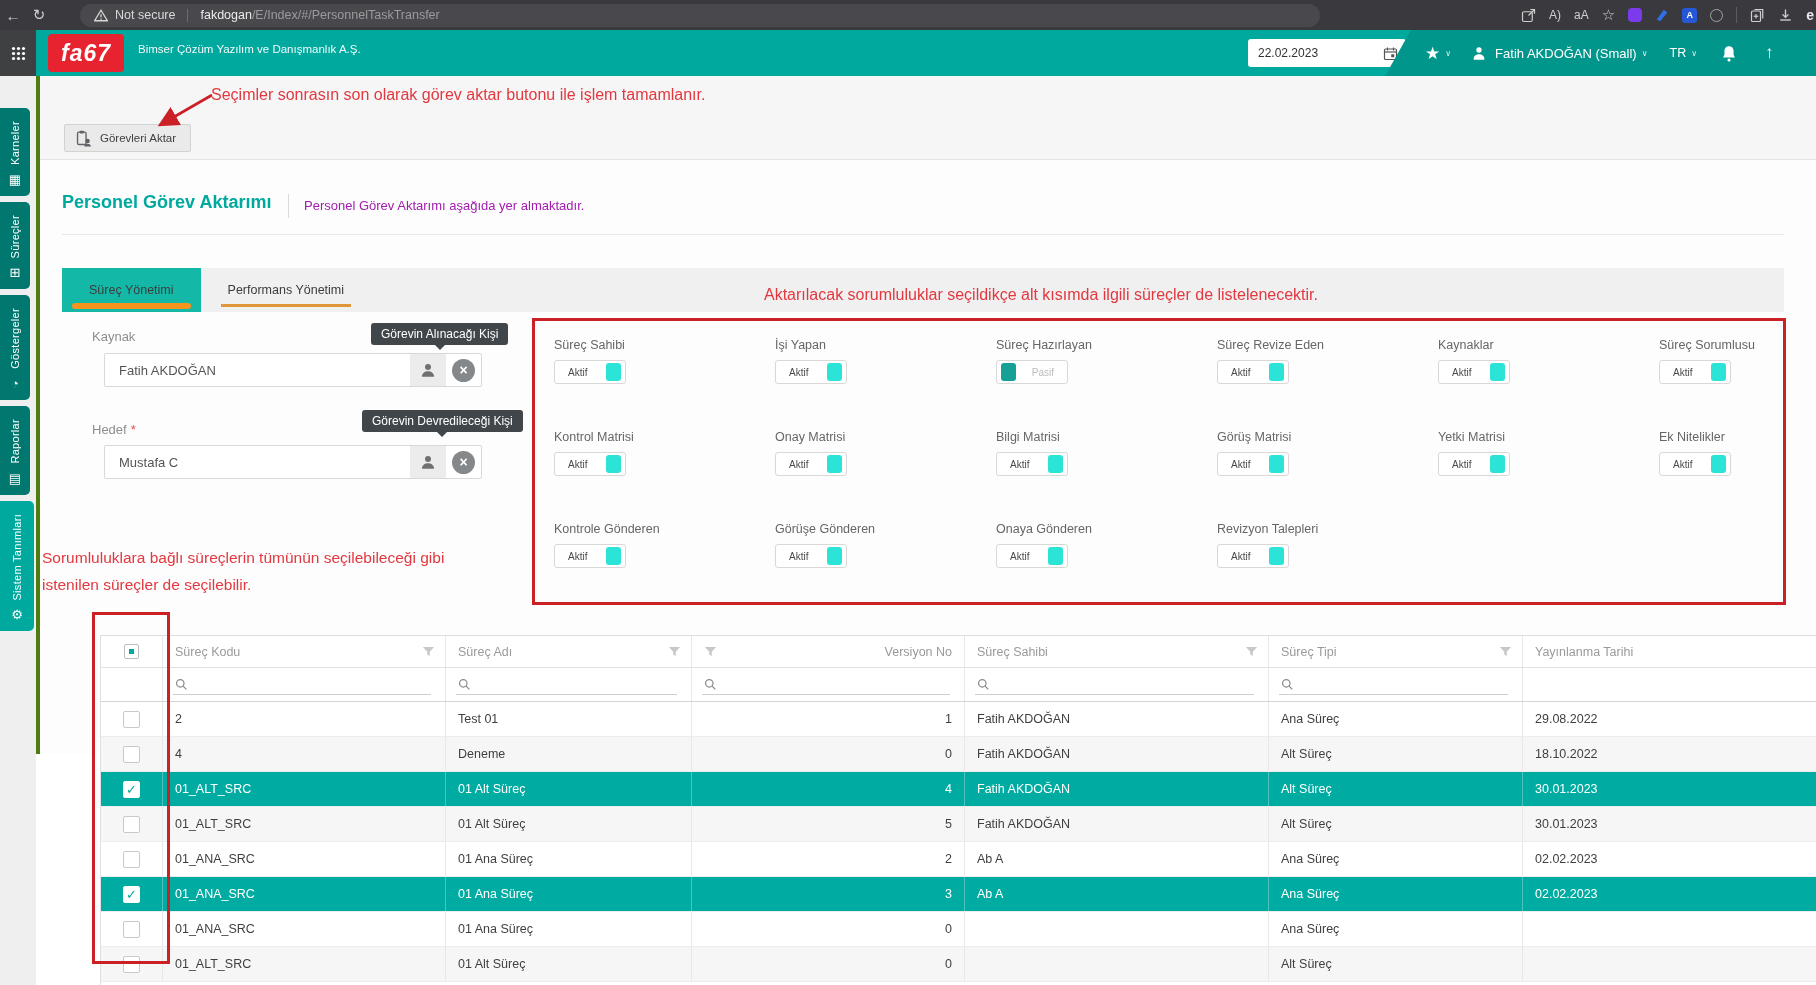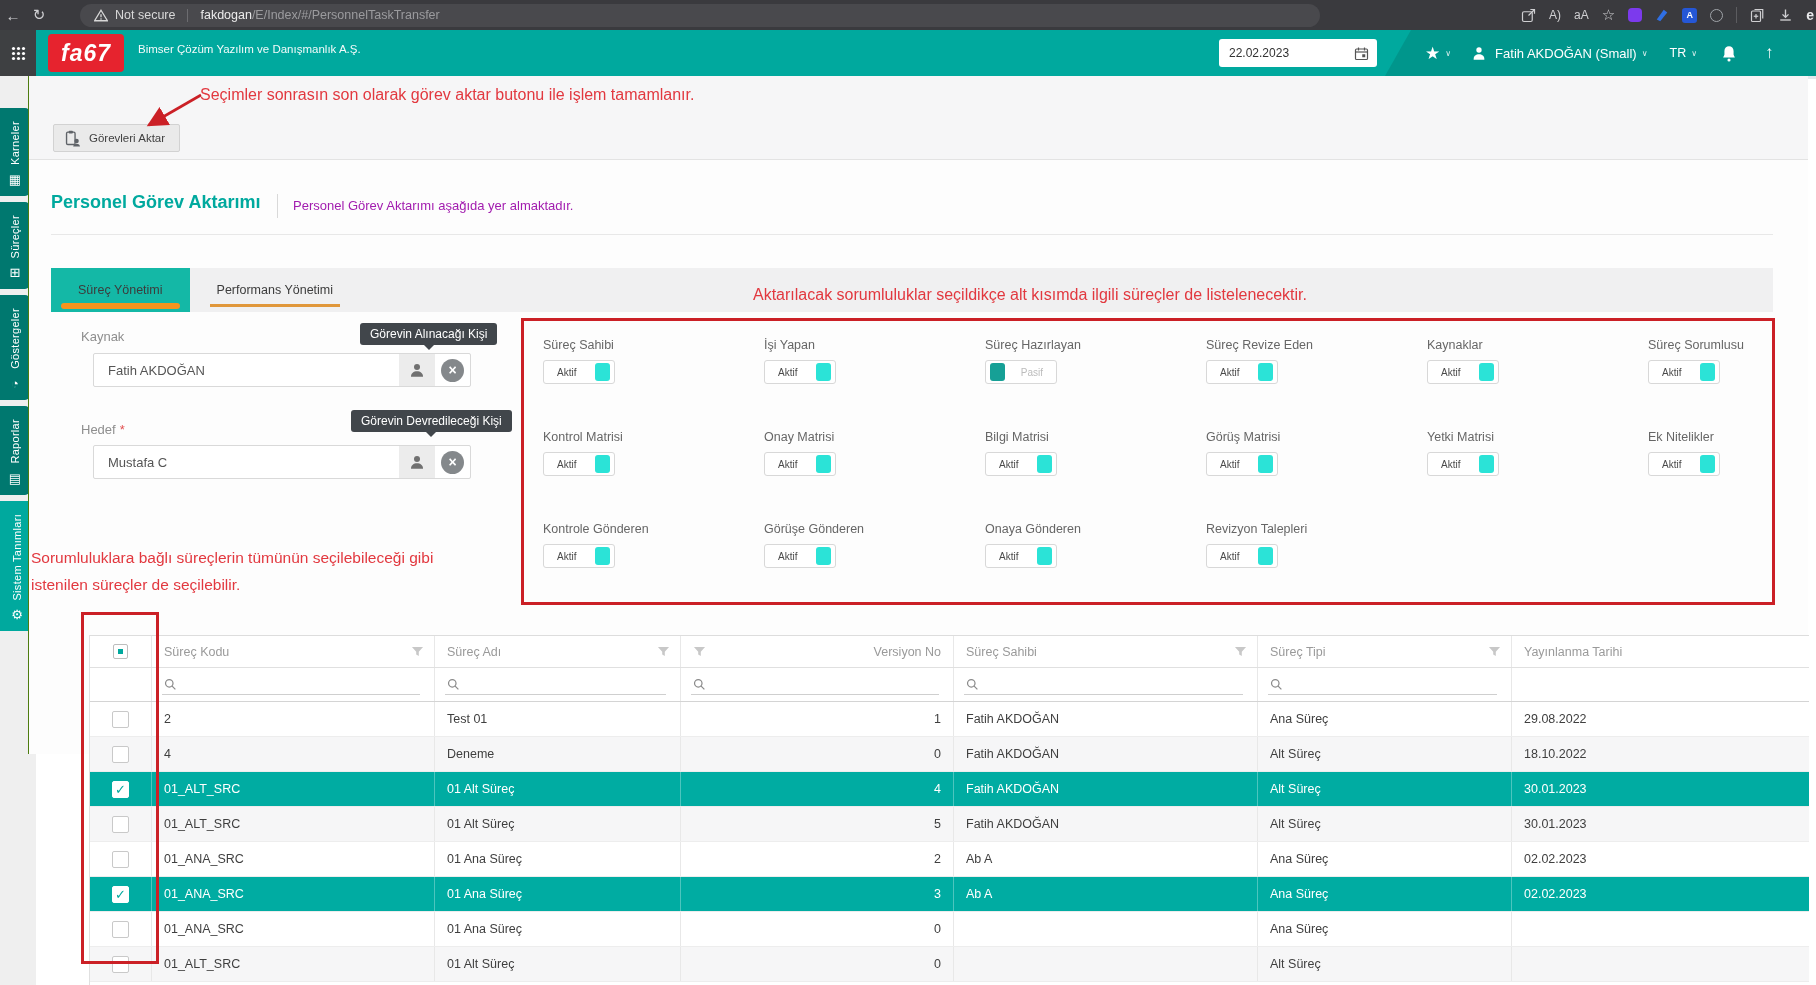--- a/index.html
+++ b/index.html
@@ -28,21 +28,21 @@
 
   
   #app-header{position:absolute;left:0;top:30px;width:1816px;height:46px;background:#00a99e;}
   .grid-btn{position:absolute;left:0;top:0;width:36px;height:46px;background:#3e4042;
     display:flex;align-items:center;justify-content:center;cursor:pointer;}
   .logo{position:absolute;left:48px;top:4px;width:76px;height:38px;background:#e6232e;border-radius:4px;
     color:#fff;font-style:italic;font-weight:800;font-size:23px;display:flex;align-items:center;
     justify-content:center;letter-spacing:1px;cursor:pointer;}
   .company{position:absolute;left:138px;top:0;height:38px;display:flex;align-items:center;
     color:#fff;font-size:11.5px;opacity:.95;}
-  .date-box{position:absolute;left:1219px;top:9px;width:158px;height:28px;background:#fff;border-radius:3px;
+  .date-box{position:absolute;left:1248px;top:9px;width:158px;height:28px;background:#fff;border-radius:3px;
     display:flex;align-items:center;padding:0 8px 0 10px;font-size:12px;color:#333;cursor:pointer;}
   .date-box svg{margin-left:auto;}
   .hdr-right{position:absolute;left:1385px;right:0;top:0;height:46px;background:#00968c;
     clip-path:polygon(26px 0,100% 0,100% 100%,0 100%);display:flex;align-items:center;color:#fff;
     padding-left:40px;}
   .hdr-right .chev{font-size:8px;opacity:.85;margin-left:5px;}
   .hdr-right .star{font-size:17px;}
   .hdr-right .uname{font-size:13px;margin-left:8px;}
   .hdr-right .lang{font-size:12.5px;margin-left:22px;}
   .hdr-right .upar{font-size:17px;font-weight:bold;margin-left:28px;}
@@ -50,22 +50,22 @@
 
   
   #sidebar{position:absolute;left:0;top:76px;width:36px;height:909px;background:#efefef;padding-top:32px;}
   .side-tab{width:30px;background:#00786f;border-radius:0 5px 5px 0;margin-bottom:6px;
     display:flex;flex-direction:column;align-items:center;padding:13px 0 10px 0;cursor:pointer;}
   .side-tab.active{width:34px;background:#00a99e;}
   .vtext{writing-mode:vertical-rl;transform:rotate(180deg);color:#fff;font-size:11px;letter-spacing:.3px;}
   .side-icon{color:#fff;font-size:13px;margin-top:8px;line-height:1;}
 
   
-  #content{position:absolute;left:28px;top:76px;width:1780px;height:678px;background:#fdfdfd;
-    border-left:1px solid #4d7c0f;}
+  #content{position:absolute;left:36px;top:76px;width:1780px;height:678px;background:#fdfdfd;
+    border-left:4px solid #4d7c0f;}
   .top-zone{position:absolute;left:0;top:0;width:100%;height:84px;background:#f6f6f7;
     border-bottom:1px solid #e3e3e3;}
   .ann{position:absolute;color:#e2383f;font-size:16px;z-index:30;pointer-events:none;}
   .ann-top{left:171px;top:10px;}
   .ann-mid{left:724px;top:210px;}
   .ann-left{left:2px;top:468px;width:452px;font-size:15.5px;line-height:27px;}
   .ann-arrow{position:absolute;left:96px;top:14px;z-index:31;pointer-events:none;}
   .transfer-btn{position:absolute;left:24px;top:48px;height:28px;padding:0 14px 0 10px;
     background:#eaeaea;border:1px solid #d2d2d2;border-radius:2px;display:flex;align-items:center;gap:8px;
     font-size:11.5px;color:#3f3f3f;cursor:pointer;font-family:inherit;}

